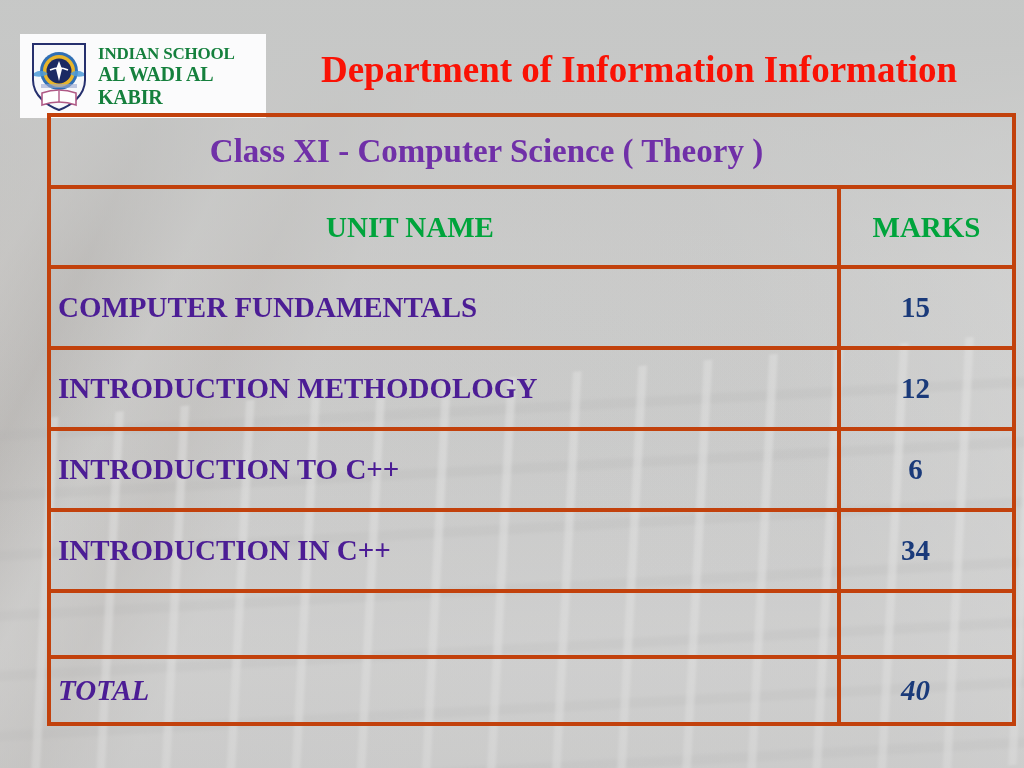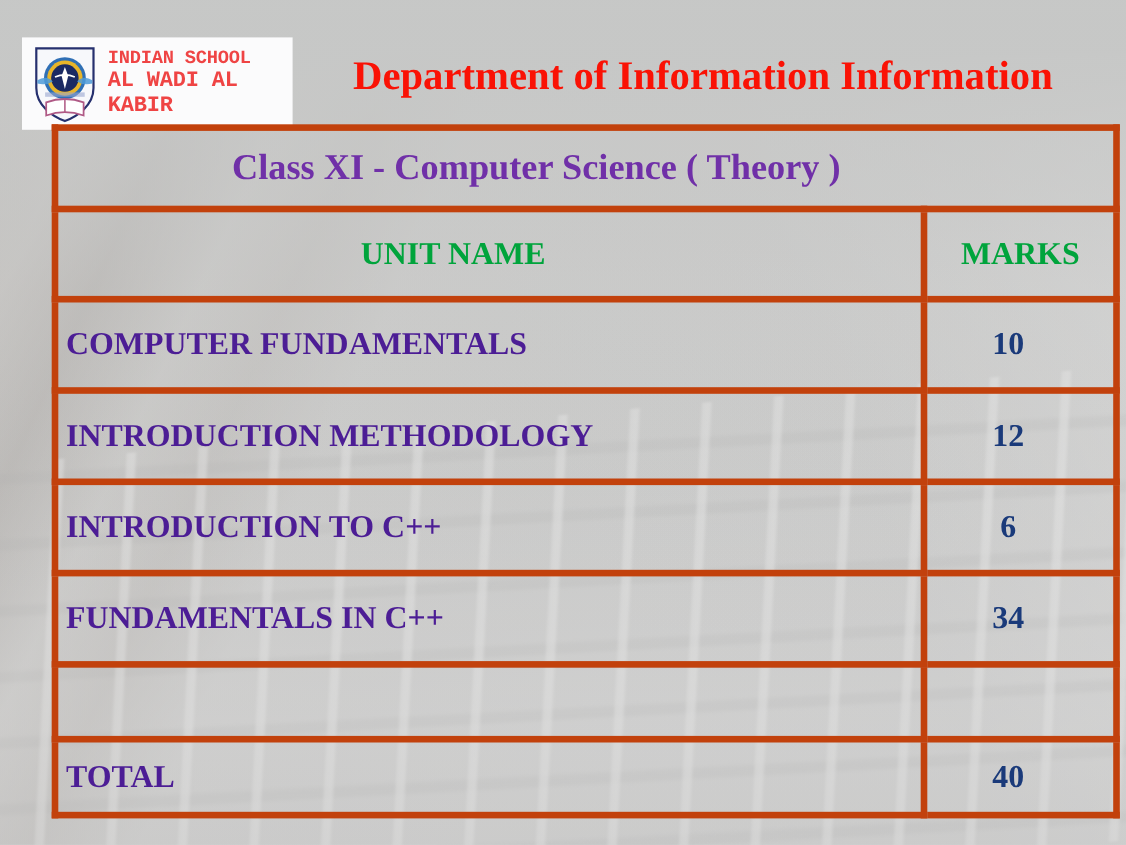--- a/index.html
+++ b/index.html
@@ -113,23 +113,23 @@
     padding-left: 8px;
     box-sizing: border-box;
   }
   .logo-emblem {
     width: 62px;
     height: 72px;
     flex: 0 0 62px;
   }
   .logo-words {
     margin-left: 8px;
-    font-family: Liberation Mono, monospace;
-    font-weight: bold;
-    color: #ef4444;
+    font-family: Liberation Serif, serif;
+    font-weight: bold;
+    color: #15803d;
     line-height: 1.12;
     letter-spacing: -0.2px;
   }
   .logo-words .l1 { font-size: 17px; display: block; }
   .logo-words .l2 { font-size: 20px; display: block; }
 
   
   .dept-title {
     position: absolute;
     left: 266px;
@@ -146,21 +146,21 @@
   
   .marks-table {
     position: absolute;
     left: 47px;
     top: 113px;
     width: 965px;
     border-collapse: collapse;
     table-layout: fixed;
   }
   .marks-table td {
-    border: 6px solid #c2410c;
+    border: 4px solid #c2410c;
     padding: 0;
     vertical-align: middle;
   }
   .col-unit  { width: 790px; }
   .col-marks { width: 175px; }
 
   .row-subtitle td {
     height: 68px;
     text-align: center;
   }
@@ -181,21 +181,21 @@
     text-underline-offset: 5px;
     text-decoration-thickness: 4px;
     display: inline-block;
   }
   .hdr-unit  { margin-left: 275px; }
   .hdr-marks { margin-left: 0px; text-align: center; }
   .cell-center { text-align: center; }
 
   .row-data td { height: 77px; }
   .row-blank td { height: 62px; }
-  .row-total td { height: 63px; }
+  .row-total td { height: 63px; font-style: italic; }
 
   .unit-name {
     font-size: 29px;
     font-weight: bold;
     color: #4c1d95;
     padding-left: 7px;
     white-space: nowrap;
   }
   .marks-value {
     font-size: 29px;
@@ -256,21 +256,21 @@
         <td class="cell-center">
           <span class="hdr hdr-marks">MARKS</span>
         </td>
       </tr>
 
       <tr class="row-data">
         <td>
           <div class="unit-name">COMPUTER FUNDAMENTALS</div>
         </td>
         <td>
-          <div class="marks-value">10</div>
+          <div class="marks-value">15</div>
         </td>
       </tr>
 
       <tr class="row-data">
         <td>
           <div class="unit-name">INTRODUCTION METHODOLOGY</div>
         </td>
         <td>
           <div class="marks-value">12</div>
         </td>
@@ -280,21 +280,21 @@
         <td>
           <div class="unit-name">INTRODUCTION TO C++</div>
         </td>
         <td>
           <div class="marks-value">6</div>
         </td>
       </tr>
 
       <tr class="row-data">
         <td>
-          <div class="unit-name">FUNDAMENTALS IN C++</div>
+          <div class="unit-name">INTRODUCTION IN C++</div>
         </td>
         <td>
           <div class="marks-value">34</div>
         </td>
       </tr>
 
       <tr class="row-blank">
         <td>
           <div class="unit-name"></div>
         </td>

